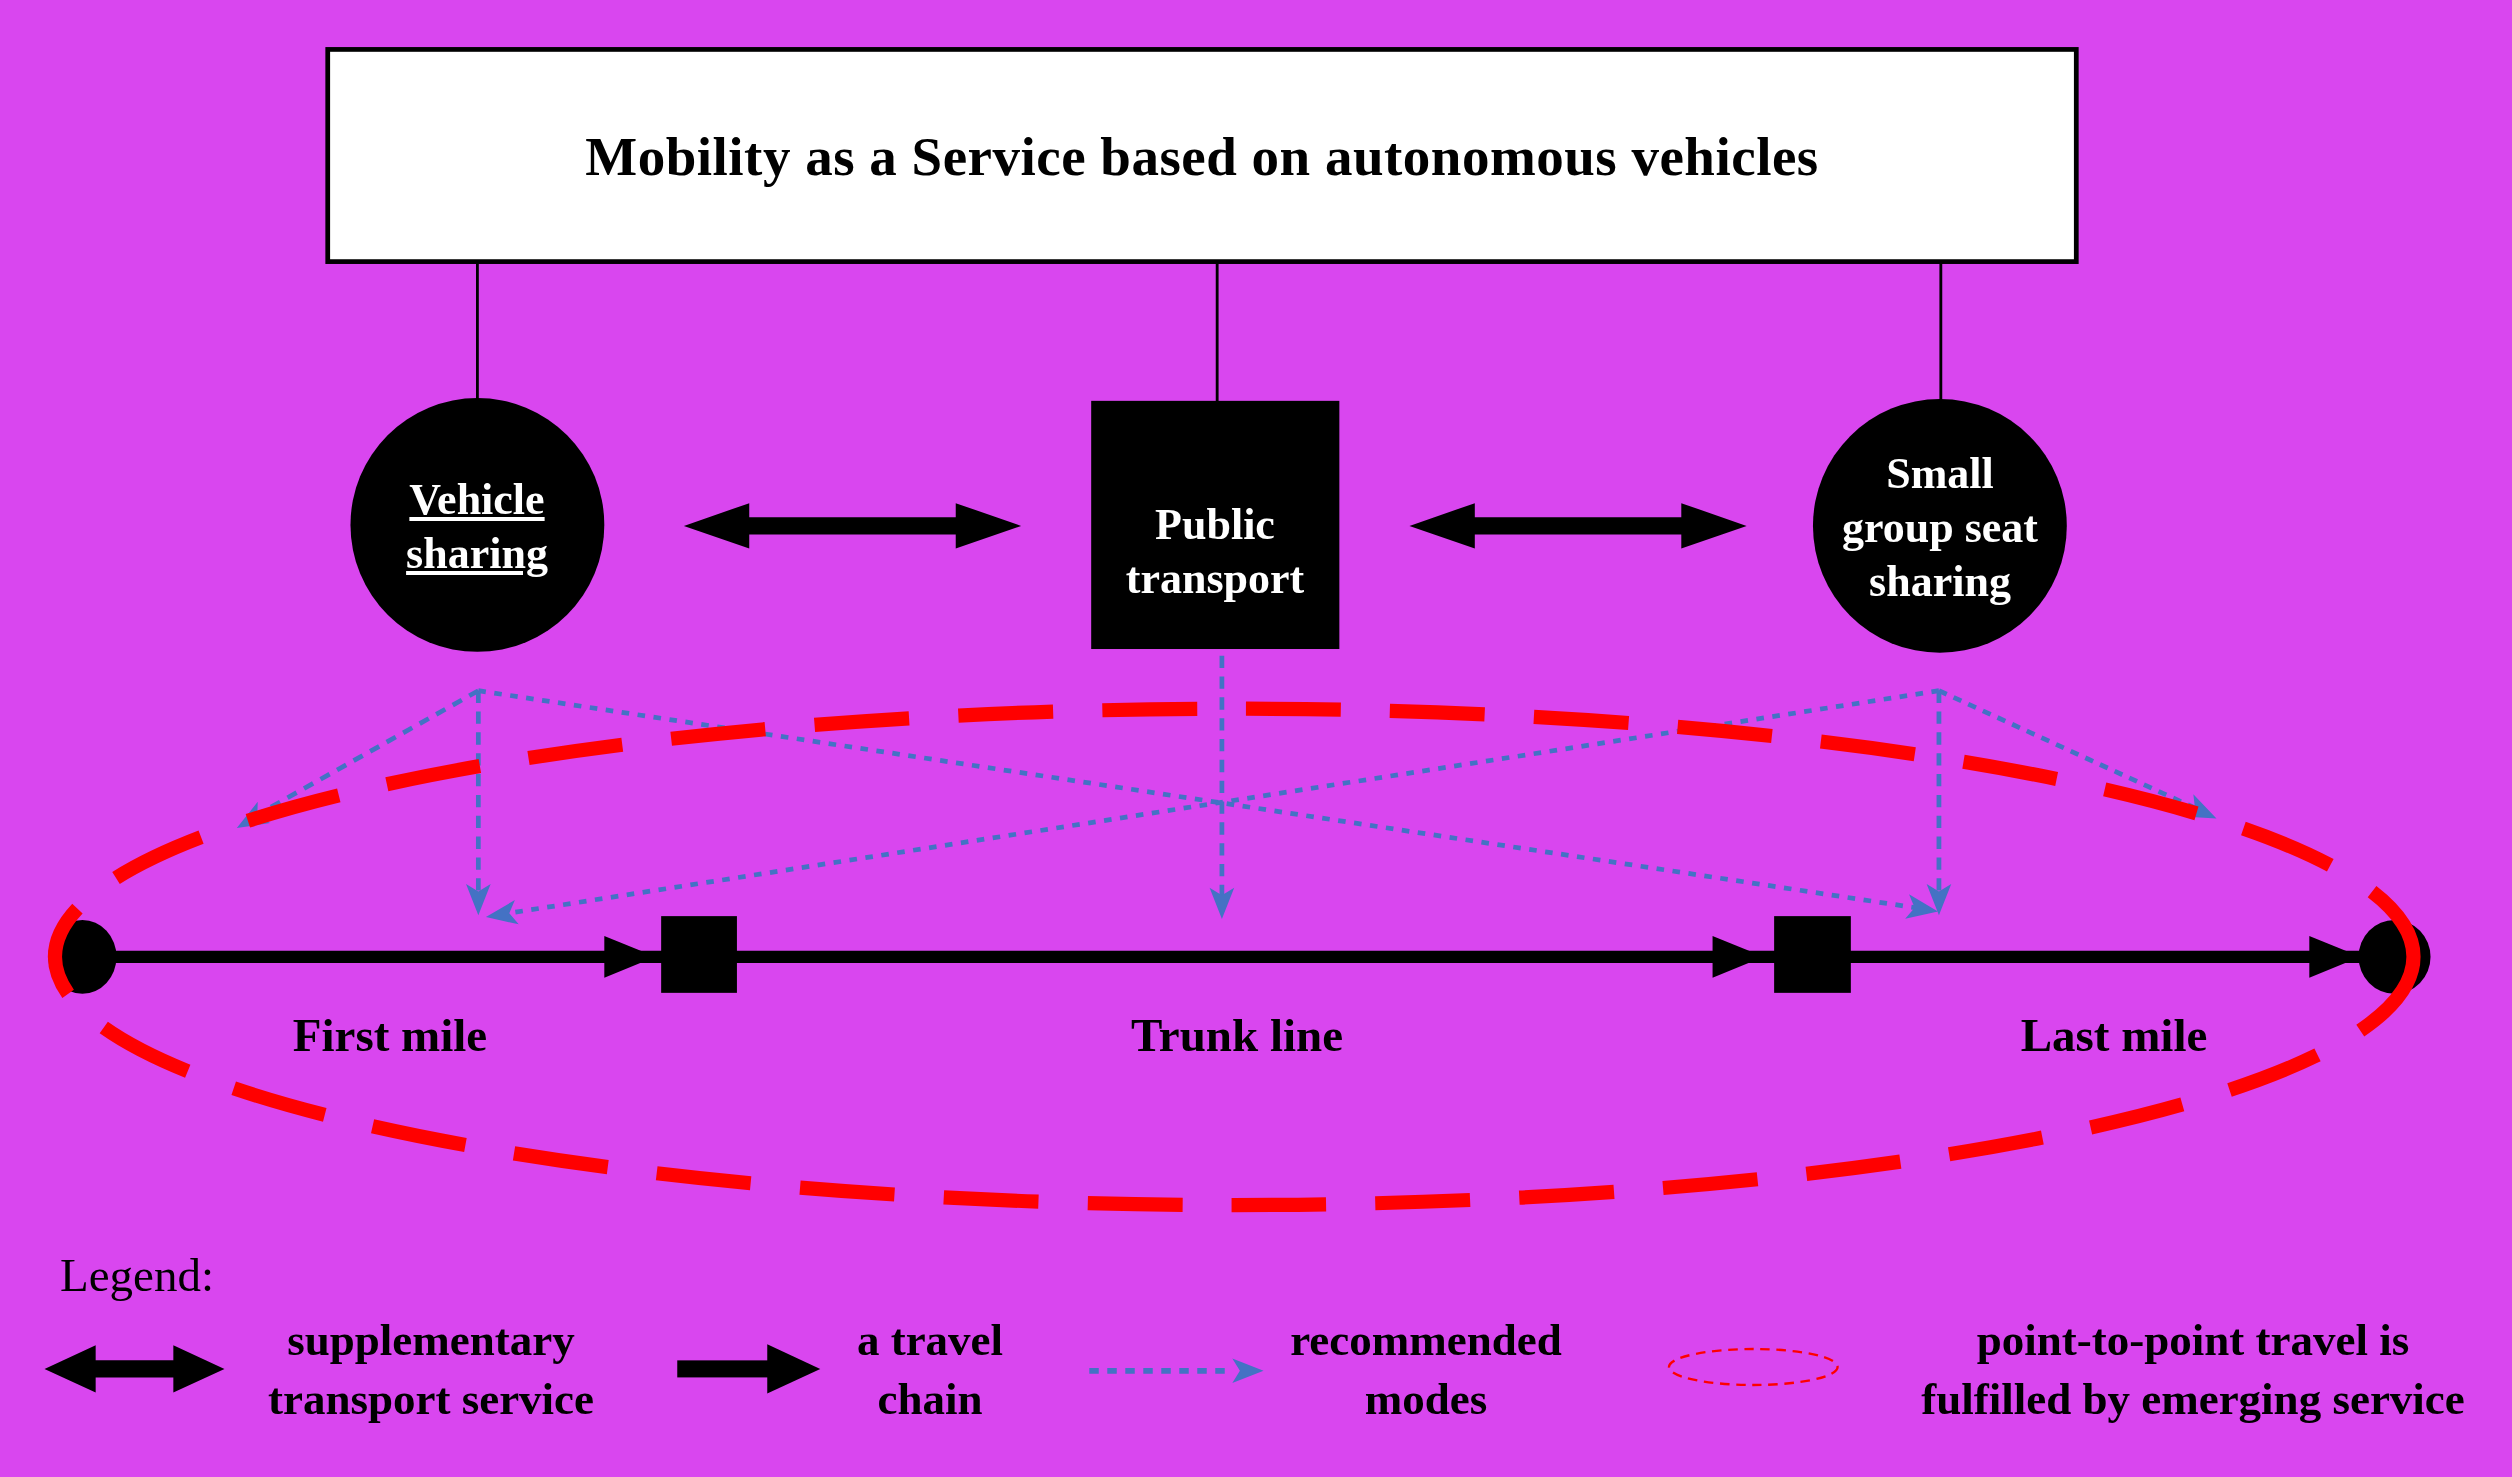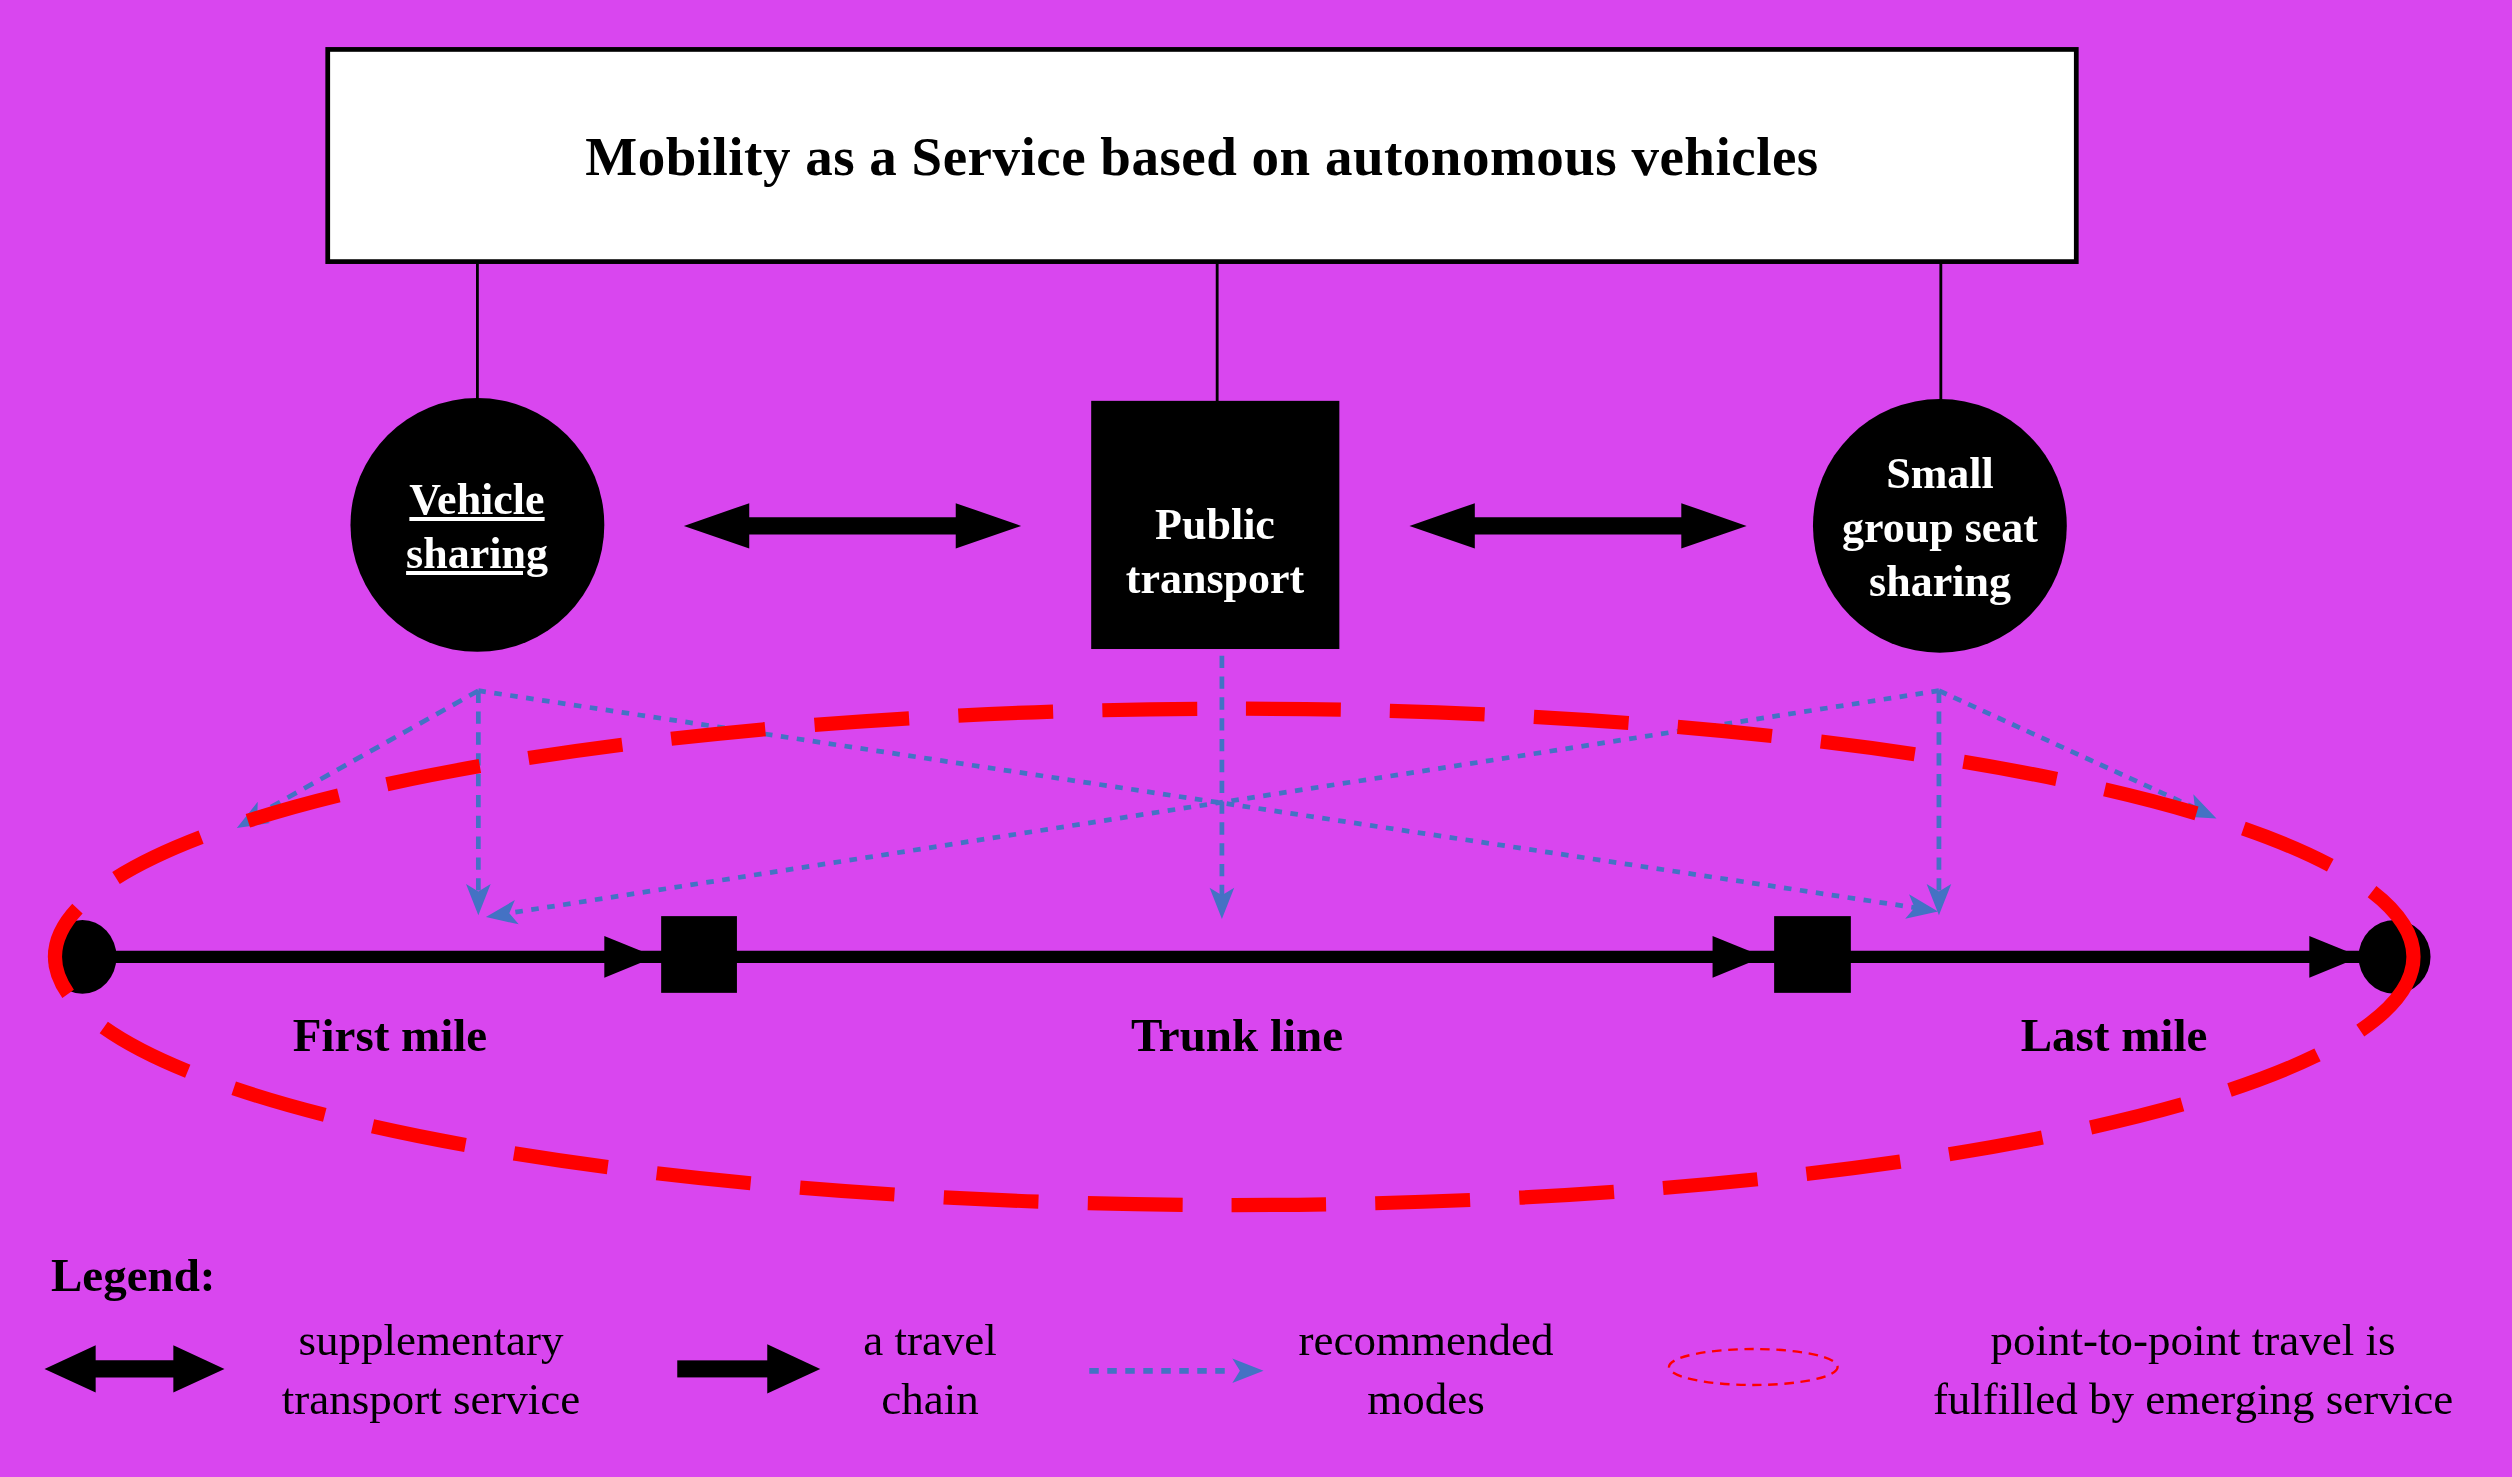--- a/index.html
+++ b/index.html
@@ -39,21 +39,21 @@
     position:absolute;
     font-size:47px;
     color:#000;
     transform:translate(0,-50%);
     white-space:nowrap;
   }
   .legendLabel{
     font-size:45px;
     line-height:59px;
   }
-  .legendLabel span{display:block;}
+  .legendLabel span{display:block;font-weight:bold;}
 </style>
 </head>
 <body>
 
 <div class="stage">
 
   <svg class="layer" viewBox="0 0 2652 1560" xmlns="http://www.w3.org/2000/svg">
 
     <g stroke="#4472C4" fill="none" stroke-width="5">
 
@@ -136,21 +136,21 @@
   <div class="t nodeLabel" style="left:1940px;top:528px;">
     <span>Small</span>
     <span>group seat</span>
     <span>sharing</span>
   </div>
 
   <div class="t chainLabel" style="left:390px;top:1035px;">First mile</div>
   <div class="t chainLabel" style="left:1237px;top:1035px;">Trunk line</div>
   <div class="t chainLabel" style="left:2088px;top:1035px;margin-left:26px;">Last mile</div>
 
-  <div class="legendHeading" style="left:51px;top:1275px;font-weight:bold;">Legend:</div>
+  <div class="legendHeading" style="left:60px;top:1275px;">Legend:</div>
 
   <div class="t legendLabel" style="left:431px;top:1370px;">
     <span>supplementary</span>
     <span>transport service</span>
   </div>
 
   <div class="t legendLabel" style="left:930px;top:1370px;">
     <span>a travel</span>
     <span>chain</span>
   </div>

